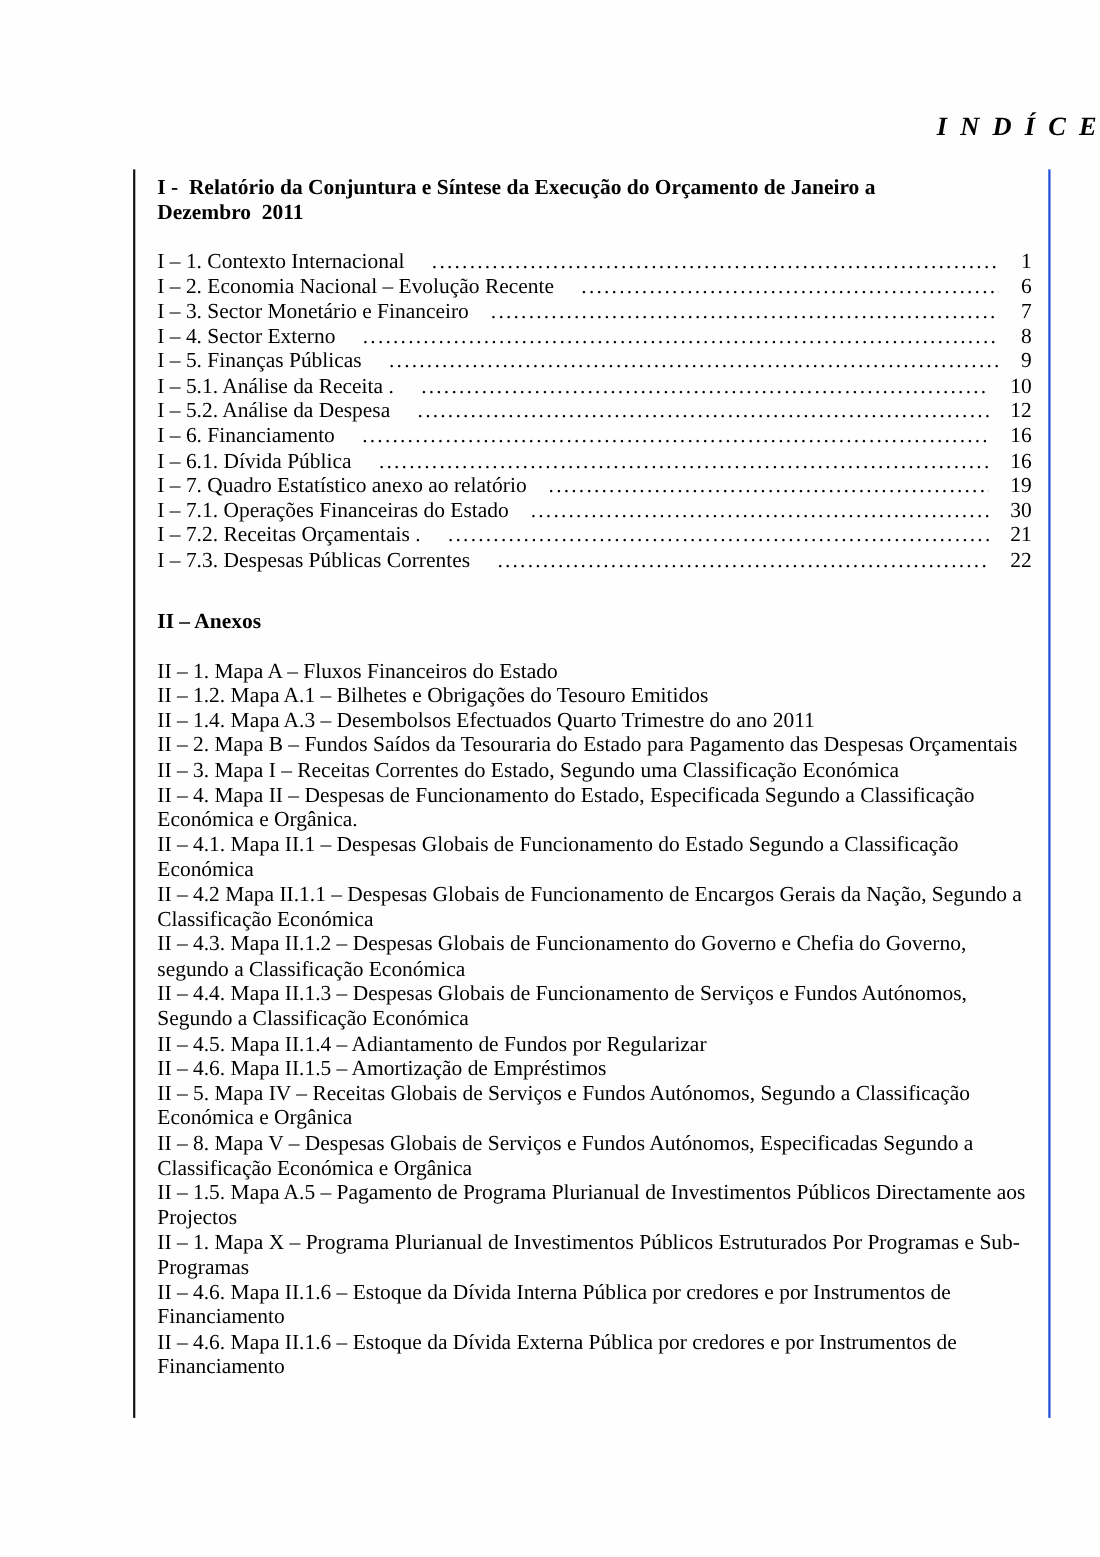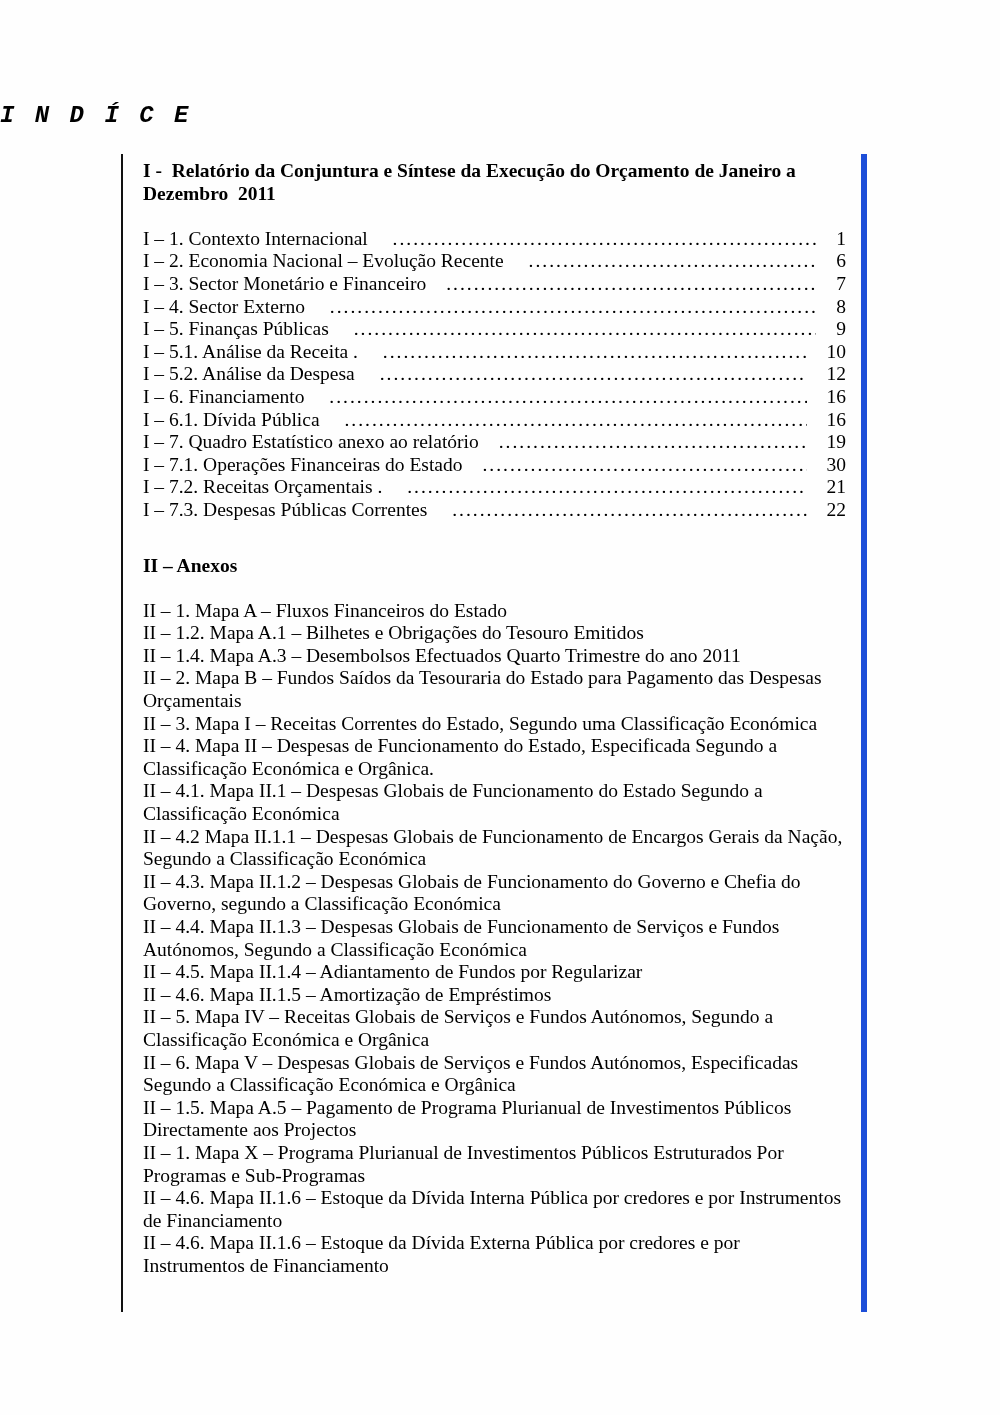--- a/index.html
+++ b/index.html
@@ -11,34 +11,33 @@
   }
   .page {
     position: relative;
     width: 1000px;
     height: 1415px;
     background: #fefefe;
     overflow: hidden;
   }
   .doc-title {
     padding-top: 101px;
-    text-align: left;
+    text-align: right;
     font-size: 24px;
     font-weight: bold;
     font-style: italic;
     letter-spacing: 3px;
     line-height: 30px;
-    font-family: Liberation Mono, monospace;
   }
   .content-box {
     margin-left: 121px;
     margin-top: 23px;
-    width: 746px;
+    width: 834px;
     border-left: 2px solid #111;
-    border-right: 6px solid #1d4ed8;
+    border-right: 2px solid #1d4ed8;
     padding: 6px 15px 34px 20px;
     font-size: 19.5px;
     line-height: 22.6px;
   }
   .section-heading-line {
     font-weight: bold;
     white-space: pre;
   }
   .blank-line { height: 22.6px; }
   .blank-line.tall { height: 33px; }
@@ -180,21 +179,21 @@
   <div class="annex-row">II – 4.3. Mapa II.1.2 – Despesas Globais de Funcionamento do Governo e Chefia do Governo, segundo a Classificação Económica</div>
 
   <div class="annex-row">II – 4.4. Mapa II.1.3 – Despesas Globais de Funcionamento de Serviços e Fundos Autónomos, Segundo a Classificação Económica</div>
 
   <div class="annex-row">II – 4.5. Mapa II.1.4 – Adiantamento de Fundos por Regularizar</div>
 
   <div class="annex-row">II – 4.6. Mapa II.1.5 – Amortização de Empréstimos</div>
 
   <div class="annex-row">II – 5. Mapa IV – Receitas Globais de Serviços e Fundos Autónomos, Segundo a Classificação Económica e Orgânica</div>
 
-  <div class="annex-row">II – 6. Mapa V – Despesas Globais de Serviços e Fundos Autónomos, Especificadas Segundo a Classificação Económica e Orgânica</div>
+  <div class="annex-row">II – 8. Mapa V – Despesas Globais de Serviços e Fundos Autónomos, Especificadas Segundo a Classificação Económica e Orgânica</div>
 
   <div class="annex-row">II – 1.5. Mapa A.5 – Pagamento de Programa Plurianual de Investimentos Públicos Directamente aos Projectos</div>
 
   <div class="annex-row">II – 1. Mapa X – Programa Plurianual de Investimentos Públicos Estruturados Por Programas e Sub-Programas</div>
 
   <div class="annex-row">II – 4.6. Mapa II.1.6 – Estoque da Dívida Interna Pública por credores e por Instrumentos de Financiamento</div>
 
   <div class="annex-row">II – 4.6. Mapa II.1.6 – Estoque da Dívida Externa Pública por credores e por Instrumentos de Financiamento</div>
 </div>
 

